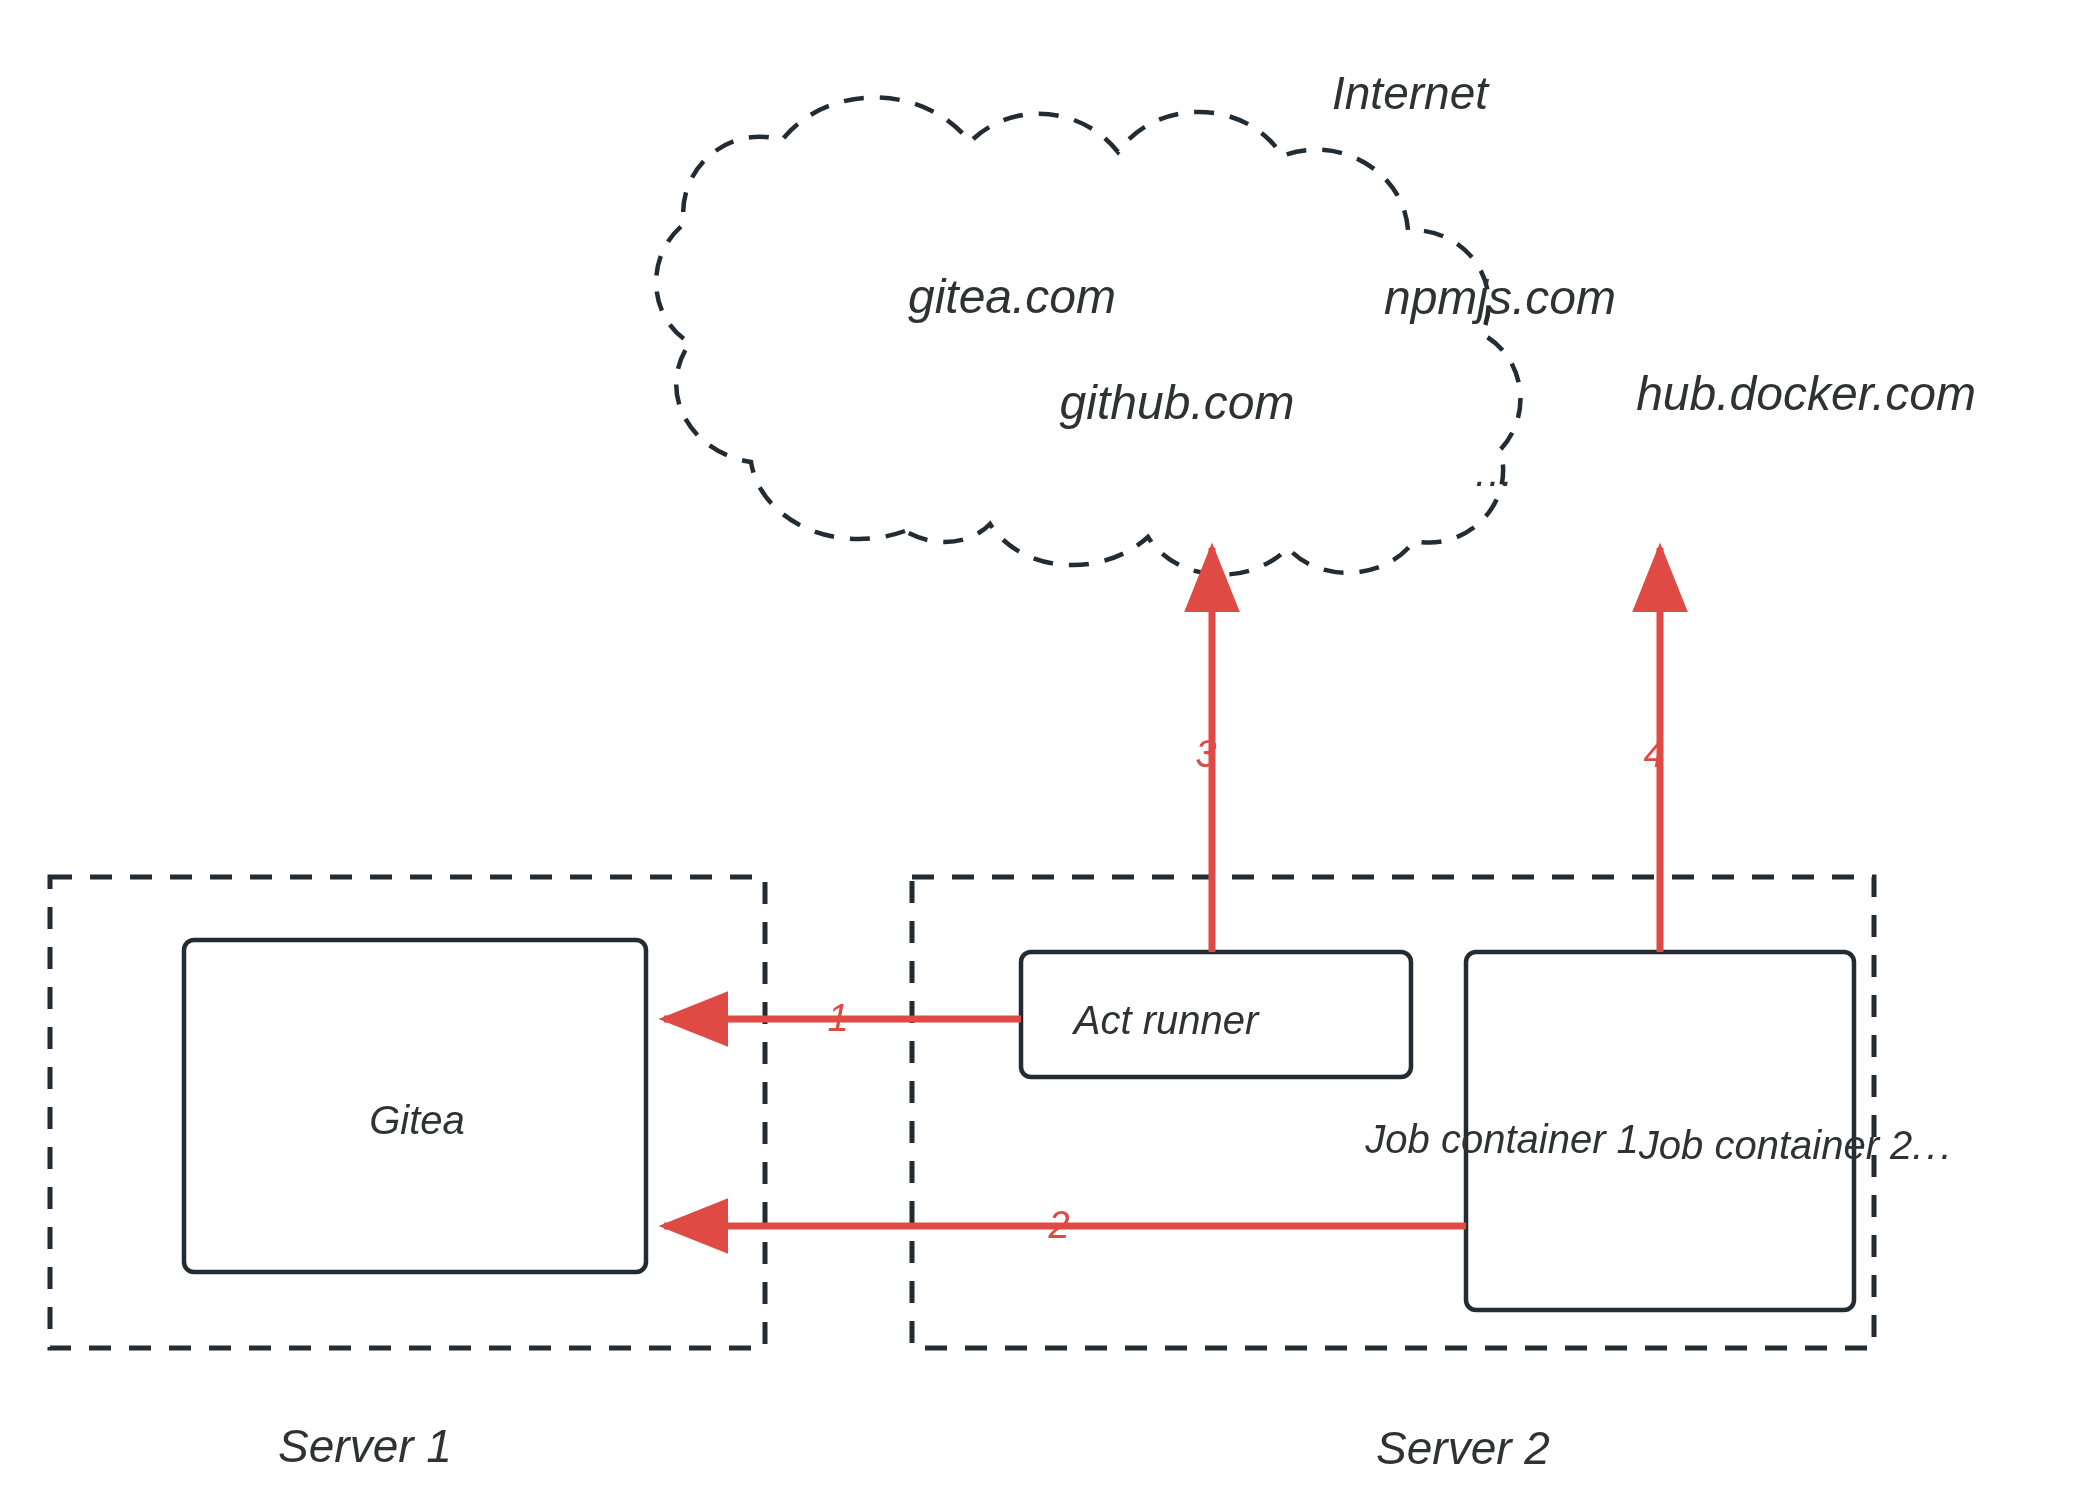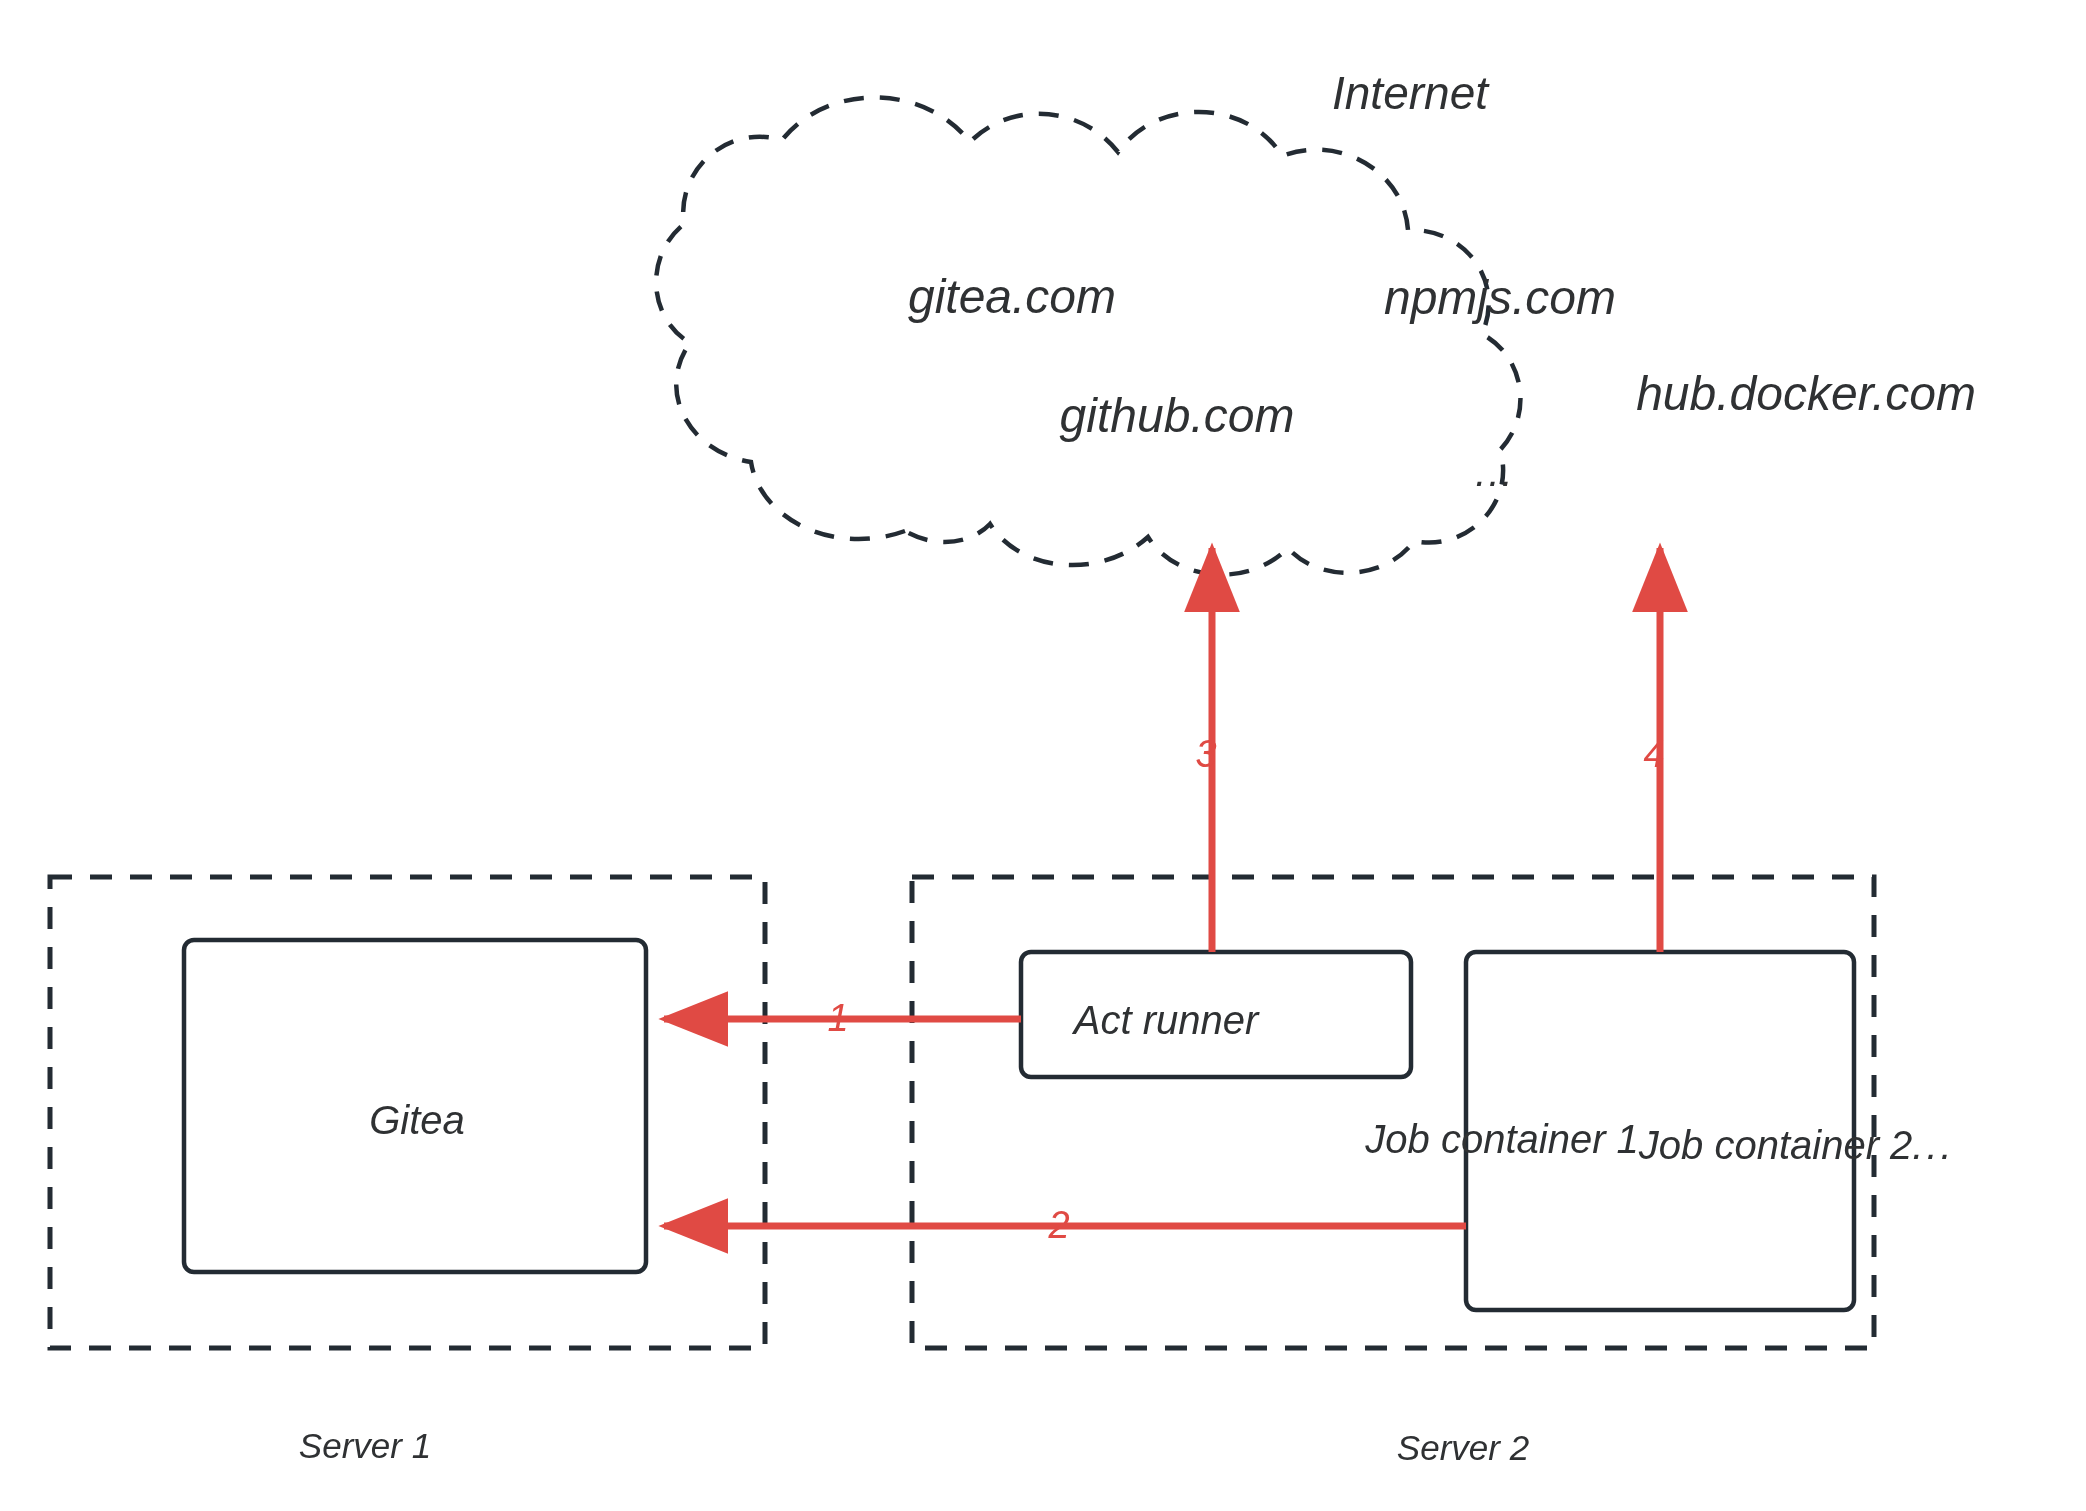--- a/index.html
+++ b/index.html
@@ -35,21 +35,21 @@
     font-style: italic;
   }
   .lbl-center {
     transform: translate(-50%, -50%);
     text-align: center;
   }
   .t-internet  { font-size: 46px; }
   .t-cloud     { font-size: 48px; }
   .t-cloud-dots{ font-size: 40px; letter-spacing: 2px; }
   .t-box       { font-size: 40px; }
-  .t-server    { font-size: 35px; }
+  .t-server    { font-size: 46px; }
   .t-num       { font-size: 38px; color: #e04a44; }
   .multi {
     display: flex;
     align-items: center;
   }
   .multi .row + .row { margin-top: 12px; }
   .multi .dots { margin-top: 18px; letter-spacing: 3px; }
 </style>
 </head>
 <body>
@@ -102,21 +102,21 @@
 
     <line x1="1660" y1="952" x2="1660" y2="548" stroke="#e04a44" stroke-width="7" marker-end="url(#arrowhead-red)"></line>
   </svg>
 
   <div class="lbl lbl-center t-internet" style="left:1410px; top:93px;">Internet</div>
 
   <div class="lbl lbl-center t-cloud" style="left:1012px; top:297px;">gitea.com</div>
 
   <div class="lbl lbl-center t-cloud" style="left:1500px; top:298px;">npmjs.com</div>
 
-  <div class="lbl lbl-center t-cloud" style="left:1177px; top:416px;">github.com</div>
+  <div class="lbl lbl-center t-cloud" style="left:1177px; top:403px;">github.com</div>
 
   <div class="lbl lbl-center t-cloud" style="left:1806px; top:394px;">hub.docker.com</div>
 
   <div class="lbl lbl-center t-cloud-dots" style="left:1495px; top:472px;">...</div>
 
   <div class="lbl lbl-center t-box" style="left:417px; top:1120px;">Gitea</div>
 
   <div class="lbl lbl-center t-box" style="left:1166px; top:1020px;">Act runner</div>
 
   <div class="lbl lbl-center multi" style="left:1660px; top:1139px;">

